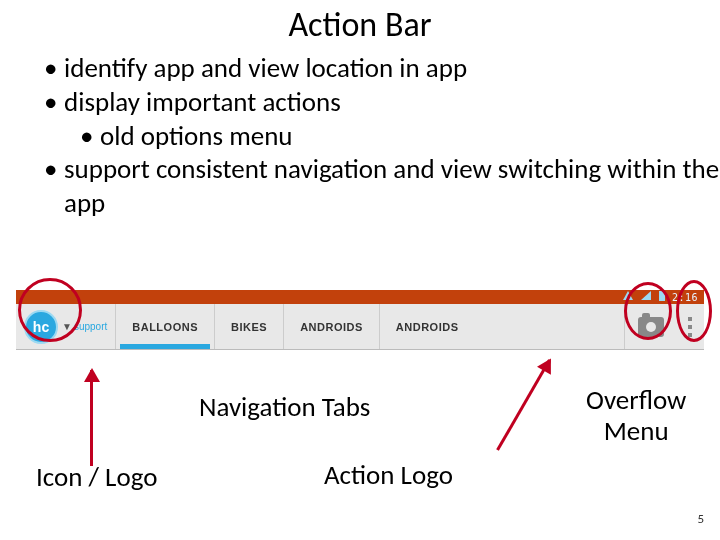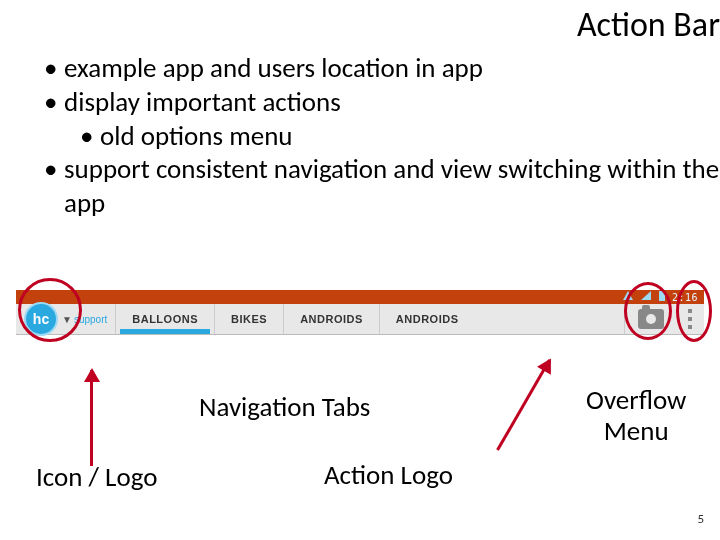--- a/index.html
+++ b/index.html
@@ -6,21 +6,21 @@
   body {
     margin: 0;
     width: 720px;
     height: 540px;
     font-family: Calibri, Arial, sans-serif;
     position: relative;
     background: #fff;
     color: #000;
   }
   .title {
-    text-align: right;
+    text-align: center;
     font-size: 34px;
     margin: 4px 0 6px 0;
     font-weight: 400;
   }
   .bullets {
     margin: 0 0 0 44px;
     padding: 0;
   }
   .bullets li {
     list-style: none;
@@ -53,21 +53,21 @@
     display: flex;
     justify-content: flex-end;
     align-items: center;
     gap: 6px;
     padding: 0 6px;
     color: #e6f3ff;
     font-size: 10px;
   }
   .clock { font-family: monospace; letter-spacing: 0.5px; }
   .action-bar {
-    height: 31px;
+    height: 46px;
     background: #e8e8e8;
     border-bottom: 1px solid #bbb;
     display: flex;
     align-items: center;
     font-family: Arial, sans-serif;
   }
   .app-icon {
     width: 34px;
     height: 34px;
     margin: 0 4px 0 8px;
@@ -194,21 +194,21 @@
   .label-logo { left:36px; top:460px; }
   .page-num { position:absolute; right:16px; bottom:14px; font-size:13px; color:#333; }
   svg.tri { width:12px; height:10px; }
 </style>
 </head>
 <body>
 
 <div class="title">Action Bar</div>
 
 <ul class="bullets">
-  <li>example app and users location in app</li>
+  <li>identify app and view location in app</li>
   <li>display important actions</li>
   <li class="sub">old options menu</li>
   <li>support consistent navigation and view switching within the app</li>
 </ul>
 
 <div class="screenshot-wrap">
   <div class="status-bar">
     <span>
       <svg class="tri" viewBox="0 0 12 10">
           <path d="M6 0 L11 9 L1 9 Z" fill="#9cd9f2"></path>

